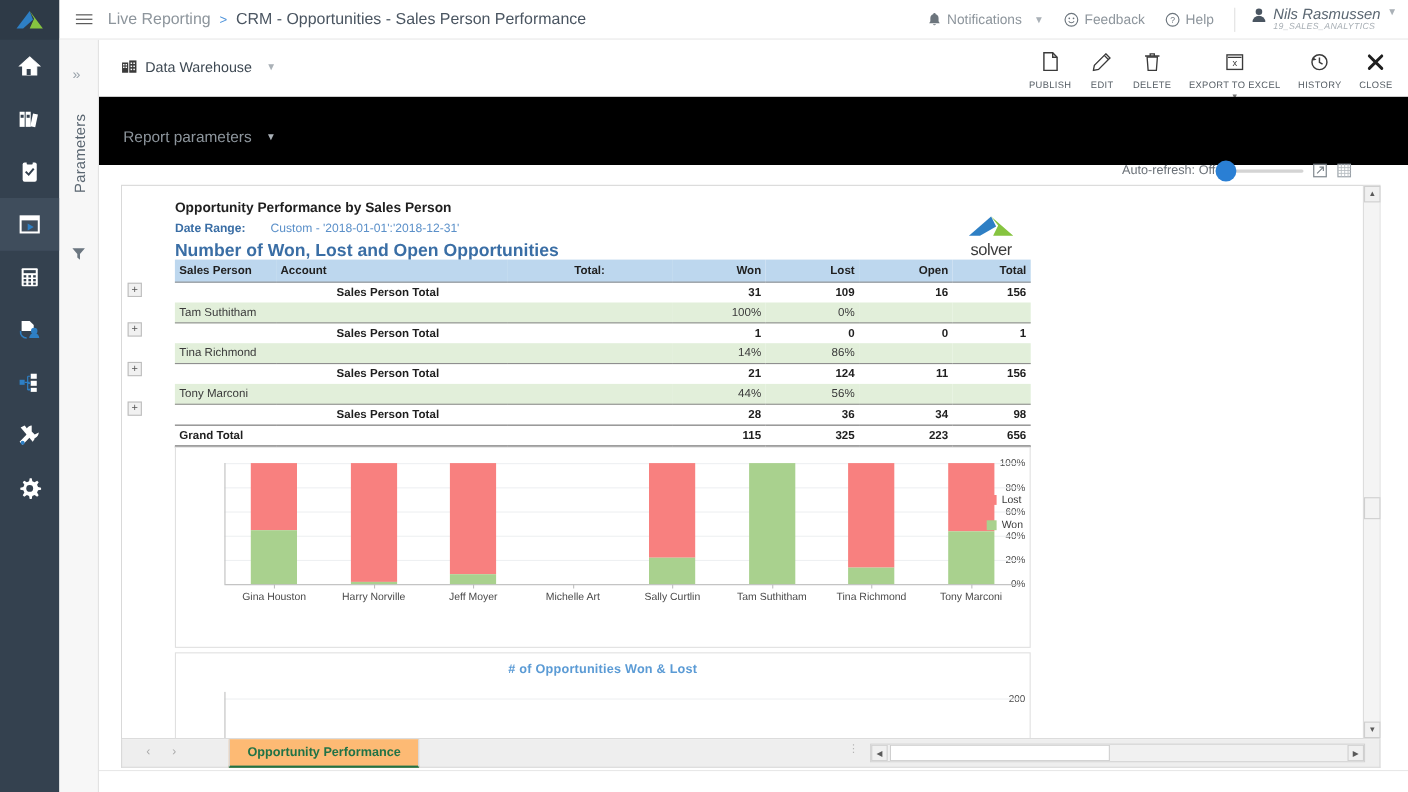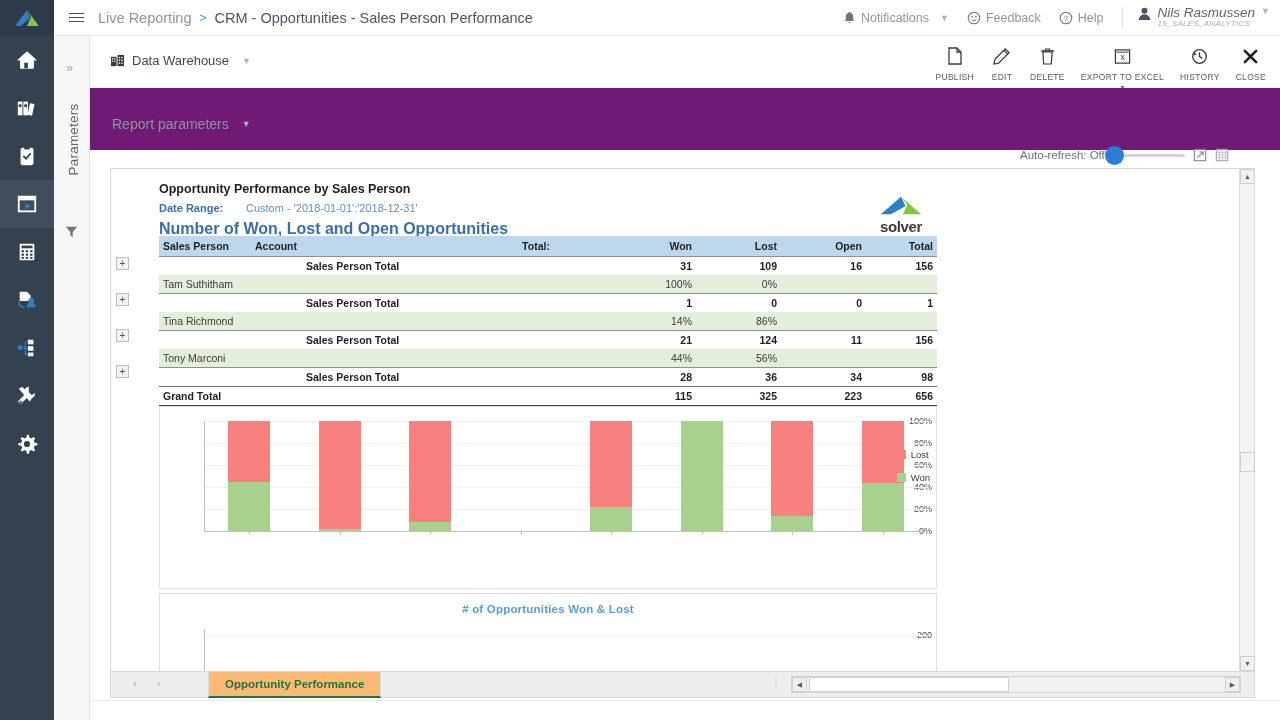--- a/index.html
+++ b/index.html
@@ -69,21 +69,21 @@
   }
   .dwh { position:absolute; left:20px; top:14px; display:flex; align-items:center; gap:7px; cursor:pointer; }
   .dwh-txt { font-size:13px; color:#3d4852; }
   .acts { position:absolute; right:6px; top:6px; display:flex; }
   .act { width:auto; min-width:40px; padding:0 8px; display:flex; flex-direction:column; align-items:center; cursor:pointer; }
   .act-ico { height:22px; display:flex; align-items:center; }
   .act-lbl { font-size:8.5px; color:#555d64; letter-spacing:.3px; margin-top:5px; white-space:nowrap;}
   .act-sub { font-size:8px; color:#777; margin-top:1px; }
 
   
-  .rp-row { position:absolute; left:90px; top:88px; width:1190px; height:62px; background:#701a75; }
+  .rp-row { position:absolute; left:90px; top:88px; width:1190px; height:62px; background:#000000; }
   .rp { position:absolute; left:22px; top:28px; display:flex; align-items:center; gap:7px; cursor:pointer;}
   .rp-txt { font-size:14px; color:#8d959c; }
 
   
   .autorow { position:absolute; left:1020px; top:148px; display:flex; align-items:center; gap:8px; }
   .auto-lbl { font-size:11.5px; color:#6b7178; }
   .slider { position:relative; width:72px; height:3px; background:#d4d4d4; border-radius:2px; }
   .knob { position:absolute; left:-8px; top:-8px; width:19px; height:19px; border-radius:50%; background:#2a7fd4; cursor:pointer;}
   .mini-ico { width:14px; height:14px; cursor:pointer; }
 
@@ -97,21 +97,21 @@
   .vscroll { position:absolute; right:0; top:0; width:15px; height:502px; background:#f4f4f4; border-left:1px solid #ddd;}
   .vs-btn { width:15px; height:15px; background:#f0f0f0; border:1px solid #cfcfcf; display:flex;align-items:center;justify-content:center; cursor:pointer;}
   .vs-thumb { position:absolute; top:283px; left:0; width:15px; height:20px; background:#f3f3f3; border:1px solid #cfcfcf; cursor:pointer;}
 
   
   .sheet { position:absolute; left:0; top:0; width:1128px; height:502px; background:#fff; }
   .r-title { position:absolute; left:48px; top:13px; font-size:12.5px; font-weight:bold; color:#1f1f1f; }
   .r-drlbl { position:absolute; left:48px; top:33px; font-size:11px; font-weight:bold; color:#3a6ea5; }
   .r-drval { position:absolute; left:135px; top:33px; font-size:11px; color:#5b90c9; }
   .r-sub   { position:absolute; left:48px; top:51px; font-size:16px; font-weight:bold; color:#3a6ea5; }
-  .logo { position:absolute; left:768px; top:26px; text-align:center;font-weight:bold; }
+  .logo { position:absolute; left:768px; top:26px; text-align:center; }
   .logo-txt { font-size:15px; color:#3b3b3b; letter-spacing:-.4px; margin-top:-3px; font-family:"Liberation Sans",sans-serif;}
 
   
   .exp { position:absolute; left:5px; width:13px; height:13px; background:#f1f1f1; border:1px solid #bdbdbd;
          font-size:10px; line-height:11px; text-align:center; color:#555; cursor:pointer; }
 
   
   table.rt { position:absolute; left:48px; top:67px; width:778px; border-collapse:collapse; }
   table.rt th { background:#bdd7ee; font-size:10.5px; font-weight:bold; color:#1f1f1f; padding:4px 4px; height:18px;}
   table.rt td { font-size:10.5px; color:#1f1f1f; padding:3px 4px; height:18px; }
@@ -581,20 +581,30 @@
                   </div>
                 </div>
                 <div class="barcol">
                   <div class="tickmark"></div>
                   <div class="bar" style="height: 110px;">
                     <div class="seg-lost" style="height: 56%; background: rgb(248, 128, 127);"></div>
                     <div class="seg-won" style="height: 44%; background: rgb(169, 209, 142);"></div>
                   </div>
                 </div>
               </div>
+              <div class="xlabels">
+                <div class="xlabel">Gina Houston</div>
+                <div class="xlabel">Harry Norville</div>
+                <div class="xlabel">Jeff Moyer</div>
+                <div class="xlabel">Michelle Art</div>
+                <div class="xlabel">Sally Curtlin</div>
+                <div class="xlabel">Tam Suthitham</div>
+                <div class="xlabel">Tina Richmond</div>
+                <div class="xlabel">Tony Marconi</div>
+              </div>
             </div>
         <div class="legend">
               <div class="leg-row">
                 <span class="leg-sw" style="background: rgb(248, 128, 127);"></span>
                 <span class="leg-txt">Lost</span>
               </div>
               <div class="leg-row">
                 <span class="leg-sw" style="background: rgb(169, 209, 142);"></span>
                 <span class="leg-txt">Won</span>
               </div>

